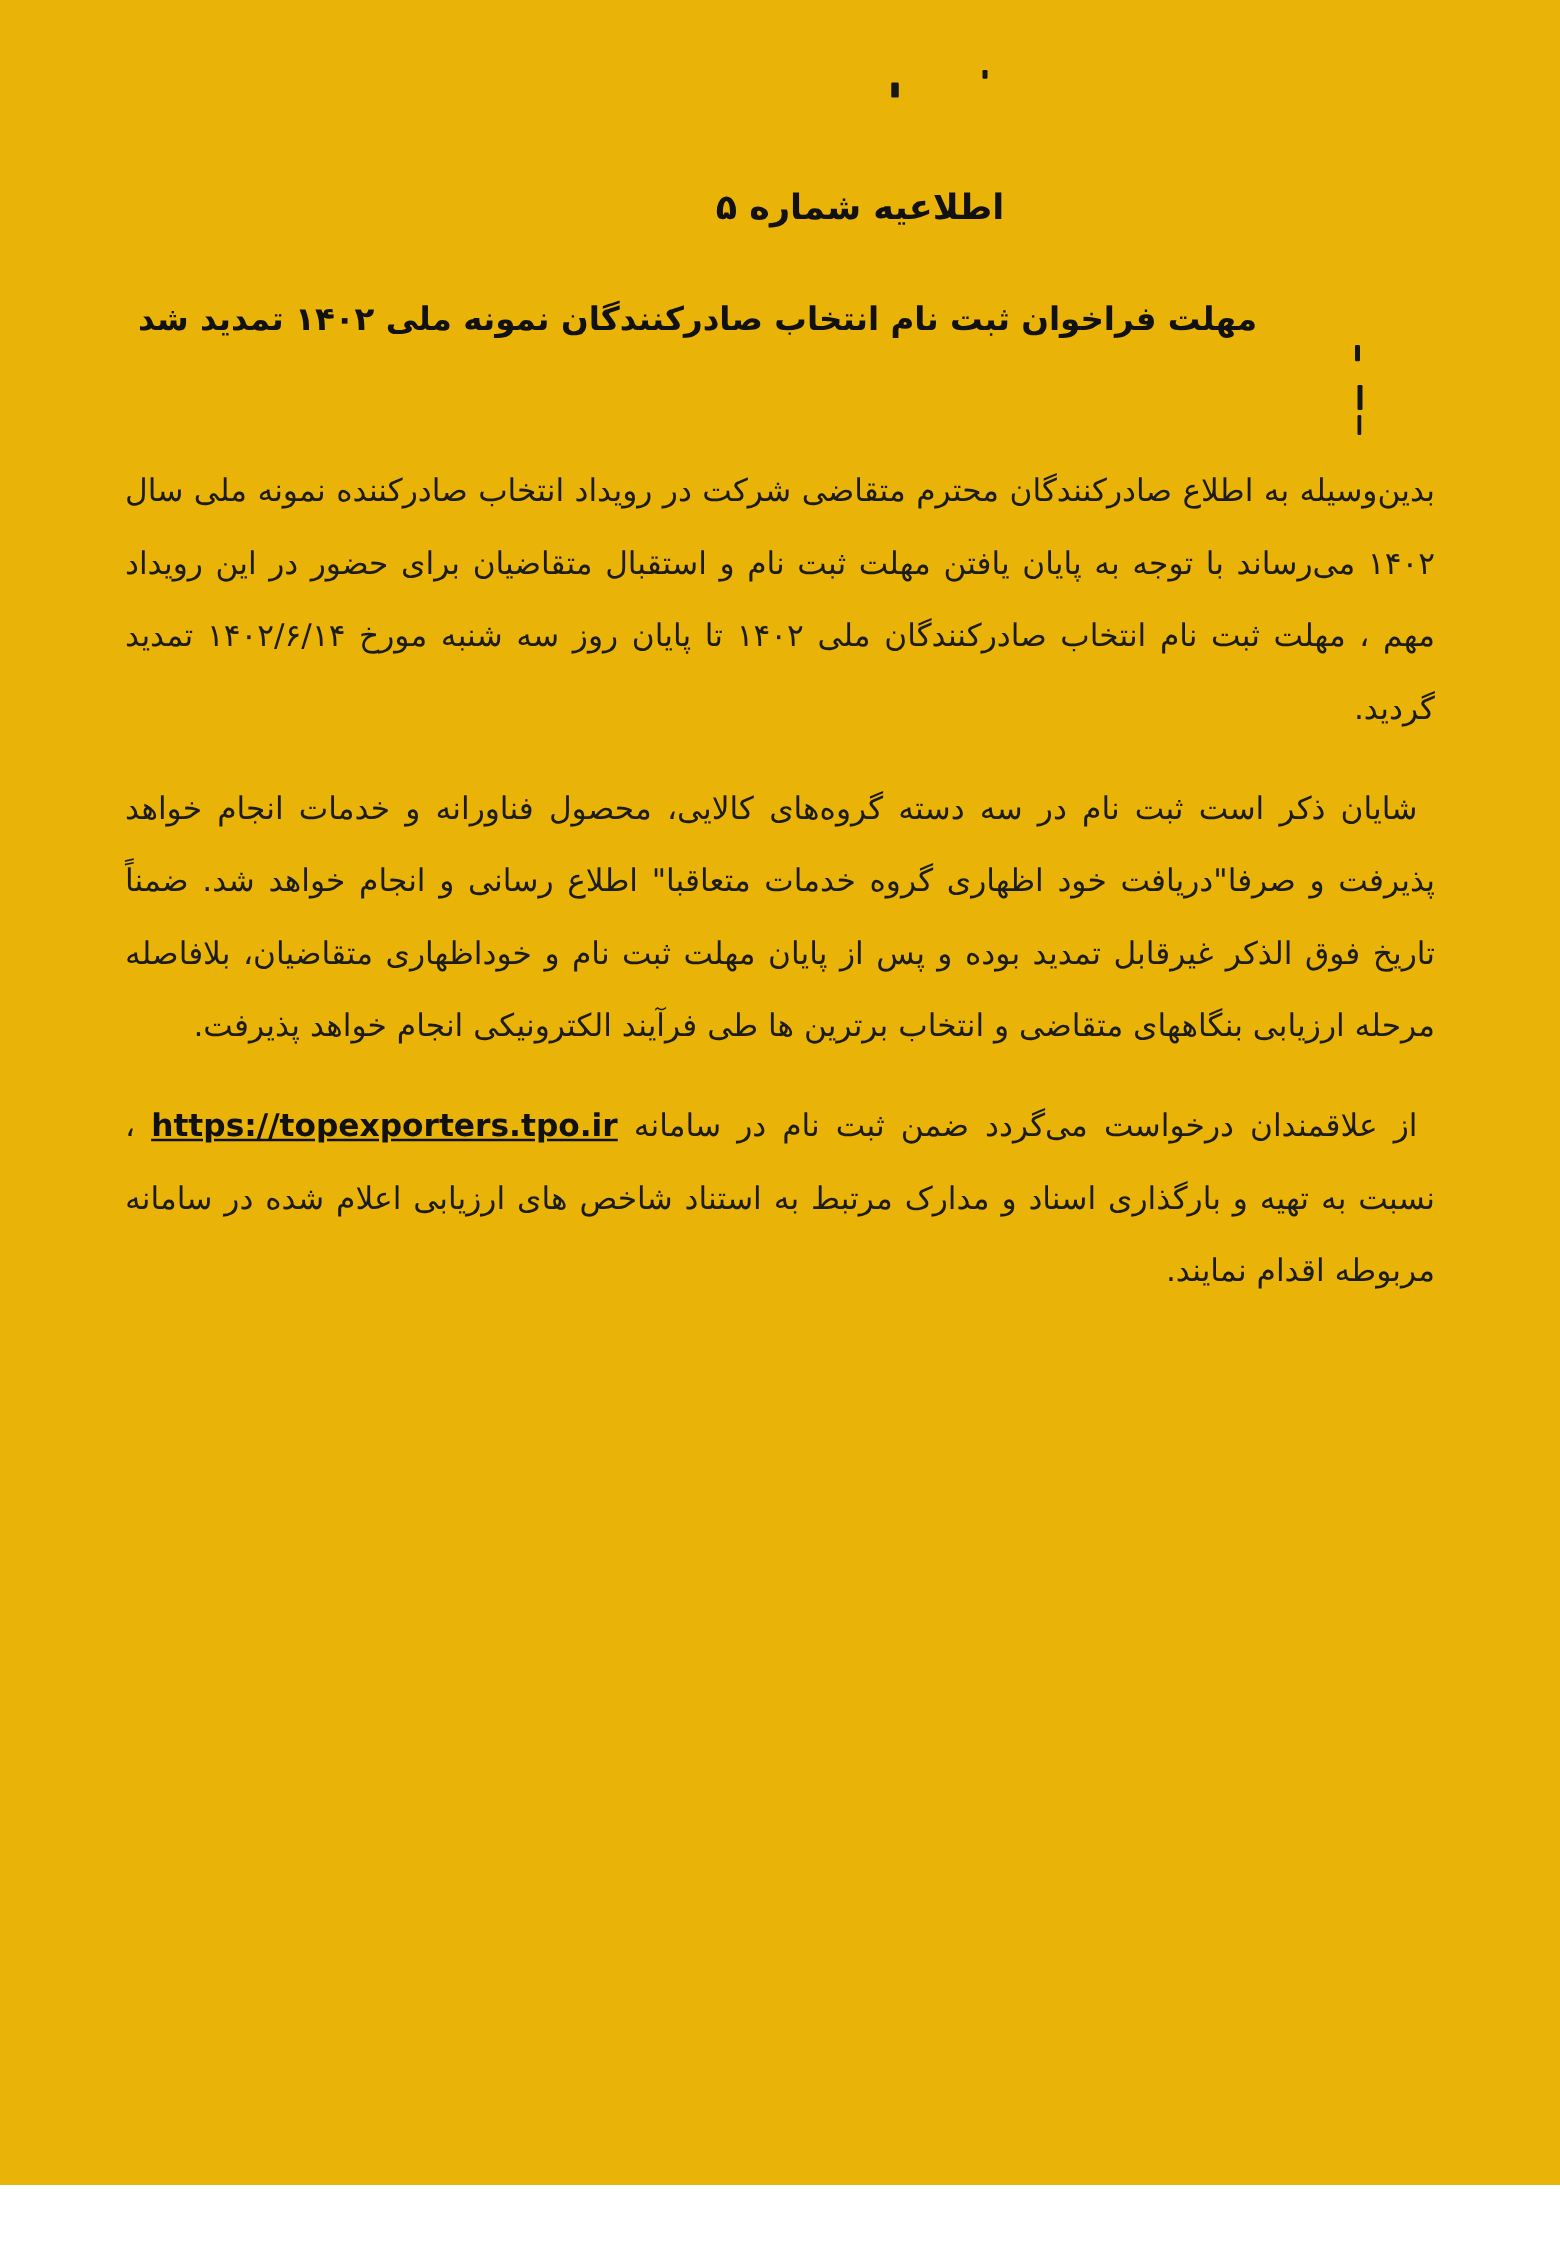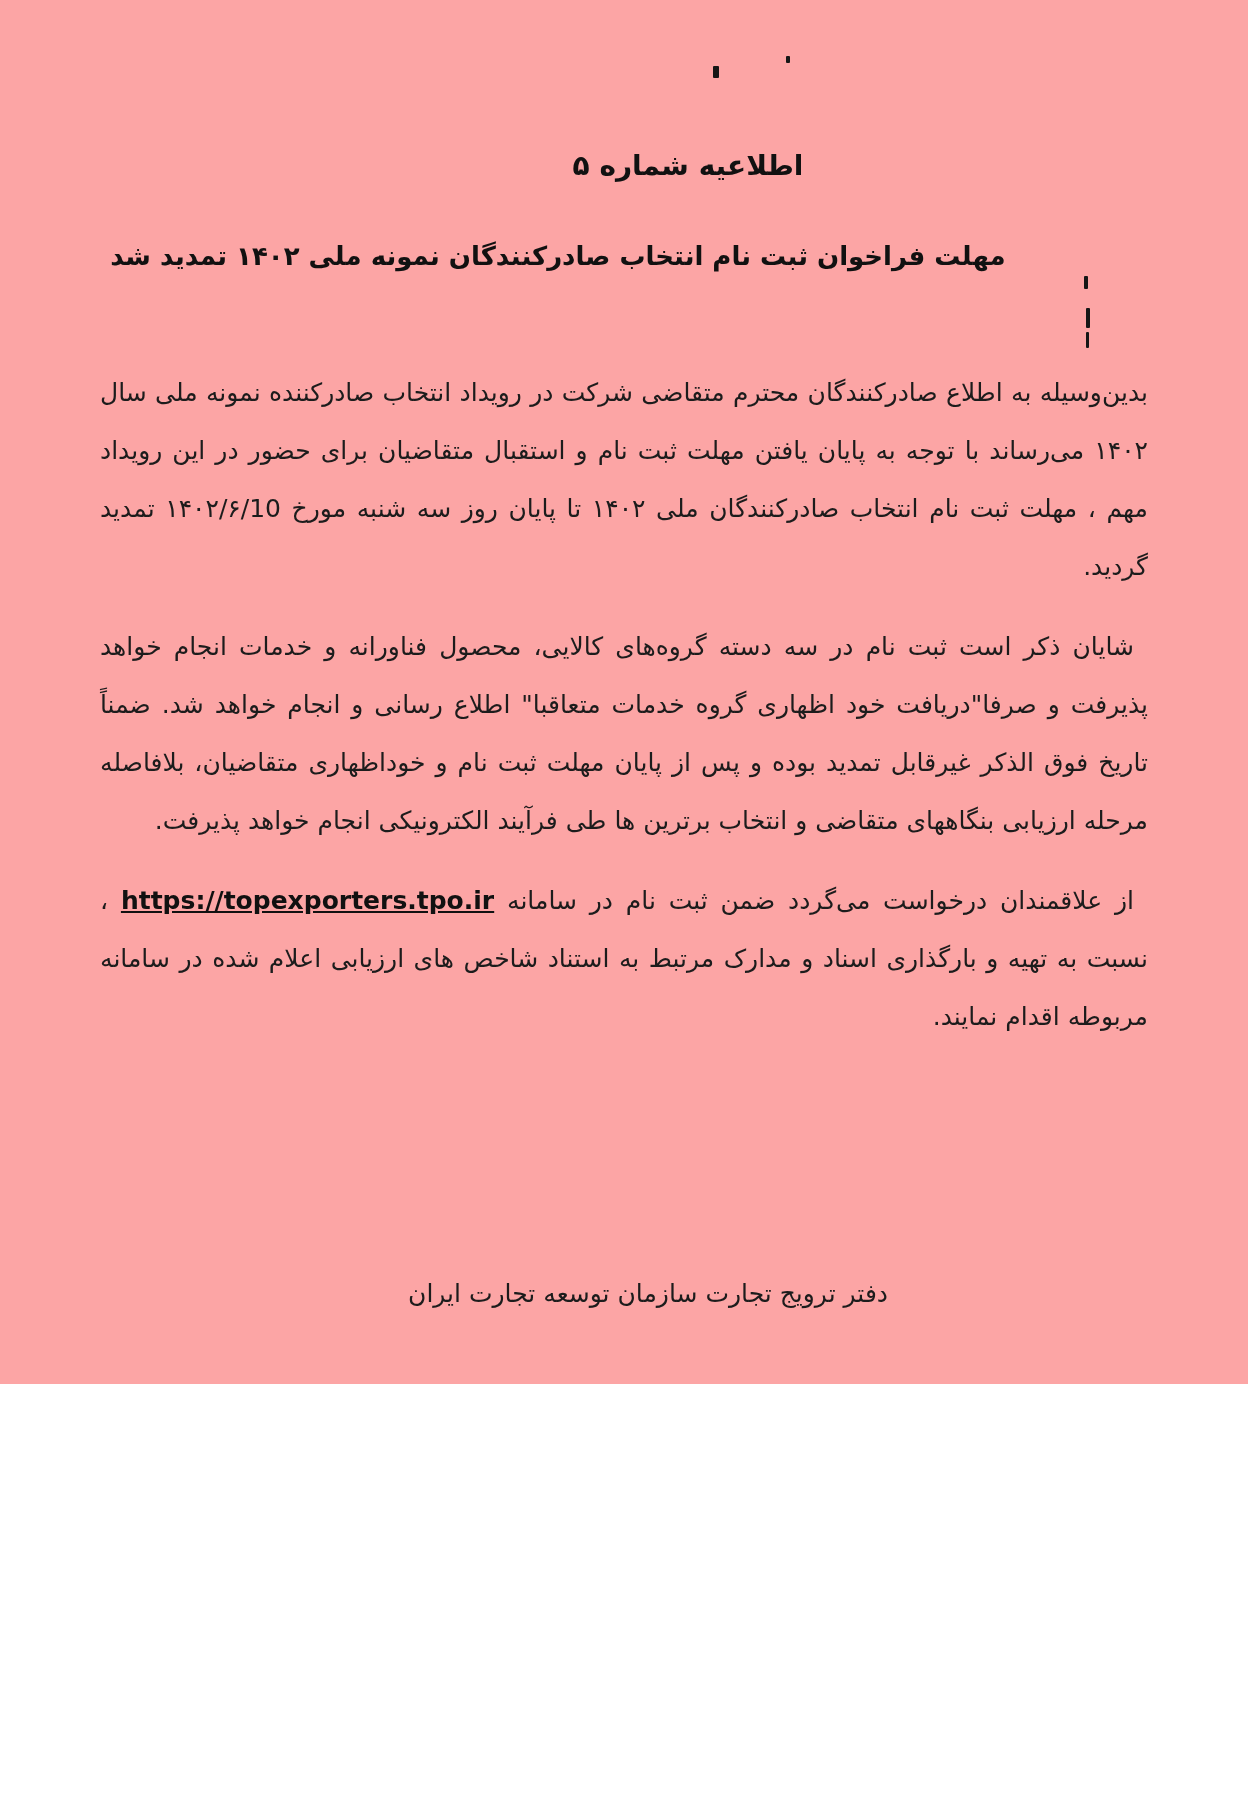--- a/index.html
+++ b/index.html
@@ -3,22 +3,22 @@
 <meta charset="utf-8">
 <style>
   html, body {
     margin: 0;
     padding: 0;
     background: #ffffff;
   }
   .page {
     position: relative;
     width: 1248px;
-    height: 1384px;
-    background: #fca5a5;
+    height: 1748px;
+    background: #eab308;
     overflow: hidden;
     font-family: "DejaVu Sans", sans-serif;
     color: #1b1b1b;
   }
   .content {
     position: absolute;
     top: 0;
     left: 100px;
     width: 1048px;
     direction: rtl;
@@ -89,22 +89,21 @@
   <div class="artifact" style="left:1086px; top:332px; width:3px; height:16px;"></div>
   <div class="artifact light" style="left:519px; top:1788px; width:9px; height:3px;"></div>
   <div class="artifact light" style="left:727px; top:1790px; width:7px; height:3px;"></div>
 
   <div class="content">
 
     <div class="title">اطلاعیه شماره ۵</div>
 
     <div class="subtitle">مهلت فراخوان ثبت نام انتخاب صادرکنندگان نمونه ملی ۱۴۰۲ تمدید شد</div>
 
-    <p class="body-par first-par">بدین‌وسیله به اطلاع صادرکنندگان محترم متقاضی شرکت در رویداد انتخاب صادرکننده نمونه ملی سال ۱۴۰۲ می‌رساند با توجه به پایان یافتن مهلت ثبت نام و استقبال متقاضیان برای حضور در این رویداد مهم ، مهلت ثبت نام انتخاب صادرکنندگان ملی ۱۴۰۲ تا پایان روز سه شنبه مورخ ۱۴۰۲/۶/10 تمدید گردید.</p>
+    <p class="body-par first-par">بدین‌وسیله به اطلاع صادرکنندگان محترم متقاضی شرکت در رویداد انتخاب صادرکننده نمونه ملی سال ۱۴۰۲ می‌رساند با توجه به پایان یافتن مهلت ثبت نام و استقبال متقاضیان برای حضور در این رویداد مهم ، مهلت ثبت نام انتخاب صادرکنندگان ملی ۱۴۰۲ تا پایان روز سه شنبه مورخ ۱۴۰۲/۶/۱۴ تمدید گردید.</p>
 
     <p class="body-par indented">شایان ذکر است ثبت نام در سه دسته گروه‌های کالایی، محصول فناورانه و خدمات انجام خواهد پذیرفت و صرفا"دریافت خود اظهاری گروه خدمات متعاقبا" اطلاع رسانی و انجام خواهد شد. ضمناً تاریخ فوق الذکر غیرقابل تمدید بوده و پس از پایان مهلت ثبت نام و خوداظهاری متقاضیان، بلافاصله مرحله ارزیابی بنگاههای متقاضی و انتخاب برترین ها طی فرآیند الکترونیکی انجام خواهد پذیرفت.</p>
 
     <p class="body-par indented"><span>از علاقمندان درخواست می‌گردد ضمن ثبت نام در سامانه </span><span class="url-link">https://topexporters.tpo.ir</span><span> ، نسبت به تهیه و بارگذاری اسناد و مدارک مرتبط به استناد شاخص های ارزیابی اعلام شده در سامانه مربوطه اقدام نمایند.</span></p>
 
-    <div class="signature">دفتر ترویج تجارت سازمان توسعه تجارت ایران</div>
 
   </div>
 </div>
 
 </body></html>

